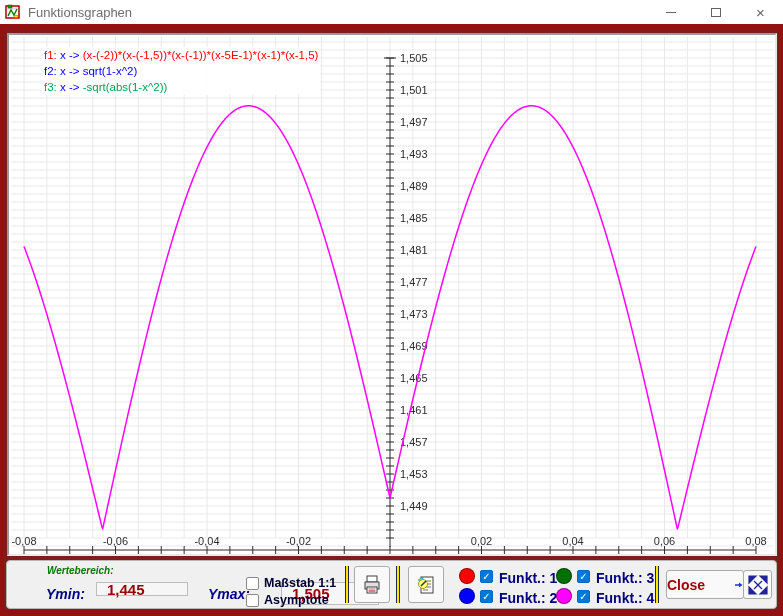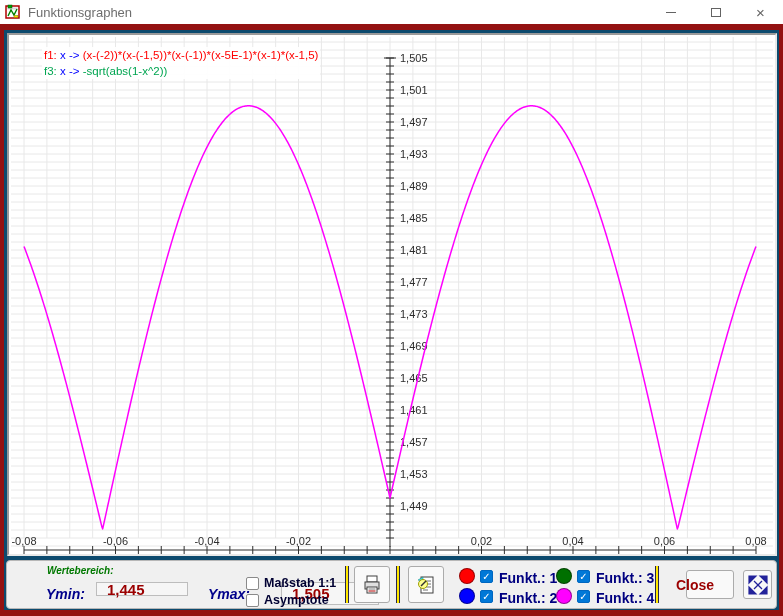--- a/index.html
+++ b/index.html
@@ -1,17 +1,17 @@
 <!DOCTYPE html>
 <html><head>
 <meta charset="utf-8">
 <style>
   * { margin:0; padding:0; box-sizing:border-box; }
   html,body { width:783px; height:616px; font-family:"Liberation Sans", sans-serif; }
-  .window { position:relative; width:783px; height:616px; background:#0c4a6e; overflow:hidden; }
+  .window { position:relative; width:783px; height:616px; background:#7f1d1d; overflow:hidden; }
 
   
   .titlebar { position:absolute; left:0; top:0; width:783px; height:24px; background:#ffffff; display:flex; align-items:center; }
   .app-icon { width:16px; height:16px; margin-left:5px; }
   .win-title { margin-left:7px; font-size:13px; color:#6e6e6e; }
   .win-controls { position:absolute; right:0; top:0; height:24px; display:flex; }
   .win-btn { width:45px; height:24px; display:flex; align-items:center; justify-content:center; color:#636363; }
   .min-glyph { width:10px; height:1px; background:#636363; }
   .max-glyph { width:10px; height:9px; border:1px solid #636363; }
   .close-glyph { font-size:15px; line-height:15px; color:#636363; }
@@ -297,20 +297,21 @@
         <text x="198" y="510" fill="#2e2e2e" text-anchor="middle" font-size="11px" font-family="&quot;Liberation Sans&quot;, sans-serif">-0,04</text>
         <text x="289.5" y="510" fill="#2e2e2e" text-anchor="middle" font-size="11px" font-family="&quot;Liberation Sans&quot;, sans-serif">-0,02</text>
         <text x="472.5" y="510" fill="#2e2e2e" text-anchor="middle" font-size="11px" font-family="&quot;Liberation Sans&quot;, sans-serif">0,02</text>
         <text x="564" y="510" fill="#2e2e2e" text-anchor="middle" font-size="11px" font-family="&quot;Liberation Sans&quot;, sans-serif">0,04</text>
         <text x="655.5000000000001" y="510" fill="#2e2e2e" text-anchor="middle" font-size="11px" font-family="&quot;Liberation Sans&quot;, sans-serif">0,06</text>
         <text x="747" y="510" fill="#2e2e2e" text-anchor="middle" font-size="11px" font-family="&quot;Liberation Sans&quot;, sans-serif">0,08</text>
         <polyline points="15.00,211.48 15.92,213.85 16.83,216.26 17.75,218.69 18.66,221.16 19.58,223.65 20.49,226.18 21.40,228.73 22.32,231.31 23.23,233.93 24.15,236.57 25.06,239.23 25.98,241.93 26.90,244.65 27.81,247.40 28.73,250.18 29.64,252.99 30.55,255.82 31.47,258.67 32.38,261.56 33.30,264.46 34.21,267.40 35.13,270.36 36.05,273.34 36.96,276.35 37.88,279.38 38.79,282.43 39.71,285.51 40.62,288.61 41.53,291.73 42.45,294.87 43.36,298.04 44.28,301.23 45.19,304.44 46.11,307.67 47.03,310.92 47.94,314.19 48.86,317.48 49.77,320.79 50.69,324.12 51.60,327.46 52.51,330.83 53.43,334.21 54.34,337.61 55.26,341.03 56.17,344.47 57.09,347.92 58.01,351.39 58.92,354.87 59.84,358.37 60.75,361.89 61.66,365.42 62.58,368.96 63.49,372.52 64.41,376.09 65.32,379.67 66.24,383.27 67.16,386.88 68.07,390.50 68.99,394.13 69.90,397.78 70.82,401.43 71.73,405.10 72.65,408.77 73.56,412.46 74.47,416.15 75.39,419.85 76.30,423.57 77.22,427.29 78.14,431.01 79.05,434.75 79.97,438.49 80.88,442.24 81.80,446.00 82.71,449.76 83.63,453.52 84.54,457.29 85.45,461.07 86.37,464.85 87.28,468.63 88.20,472.42 89.12,476.21 90.03,480.00 90.95,483.80 91.86,487.59 92.78,491.39 93.69,493.91 94.60,489.71 95.52,485.51 96.43,481.32 97.35,477.12 98.27,472.93 99.18,468.73 100.10,464.55 101.01,460.36 101.93,456.18 102.84,452.01 103.75,447.83 104.67,443.67 105.58,439.51 106.50,435.35 107.41,431.20 108.33,427.06 109.25,422.93 110.16,418.80 111.08,414.68 111.99,410.57 112.91,406.46 113.82,402.37 114.74,398.29 115.65,394.21 116.56,390.15 117.48,386.09 118.40,382.05 119.31,378.02 120.23,374.00 121.14,369.99 122.05,366.00 122.97,362.02 123.89,358.05 124.80,354.09 125.72,350.15 126.63,346.23 127.54,342.31 128.46,338.42 129.38,334.54 130.29,330.67 131.20,326.82 132.12,322.99 133.04,319.17 133.95,315.38 134.87,311.60 135.78,307.83 136.69,304.09 137.61,300.37 138.53,296.66 139.44,292.97 140.36,289.31 141.27,285.66 142.19,282.04 143.10,278.43 144.02,274.85 144.93,271.29 145.84,267.75 146.76,264.23 147.67,260.73 148.59,257.26 149.50,253.81 150.42,250.39 151.34,246.99 152.25,243.61 153.17,240.26 154.08,236.93 155.00,233.63 155.91,230.35 156.83,227.10 157.74,223.88 158.66,220.68 159.57,217.51 160.49,214.36 161.40,211.25 162.31,208.16 163.23,205.10 164.15,202.06 165.06,199.06 165.98,196.08 166.89,193.14 167.81,190.22 168.72,187.33 169.63,184.47 170.55,181.65 171.47,178.85 172.38,176.08 173.29,173.35 174.21,170.64 175.13,167.97 176.04,165.33 176.96,162.72 177.87,160.14 178.78,157.60 179.70,155.09 180.62,152.61 181.53,150.17 182.44,147.75 183.36,145.38 184.28,143.03 185.19,140.72 186.11,138.45 187.02,136.21 187.94,134.00 188.85,131.83 189.77,129.69 190.68,127.59 191.59,125.53 192.51,123.50 193.42,121.50 194.34,119.55 195.25,117.62 196.17,115.74 197.09,113.89 198.00,112.08 198.92,110.31 199.83,108.57 200.75,106.87 201.66,105.21 202.57,103.58 203.49,102.00 204.40,100.45 205.32,98.94 206.23,97.47 207.15,96.03 208.06,94.64 208.98,93.28 209.89,91.96 210.81,90.68 211.72,89.44 212.64,88.24 213.56,87.08 214.47,85.96 215.38,84.87 216.30,83.83 217.22,82.82 218.13,81.86 219.04,80.94 219.96,80.05 220.88,79.21 221.79,78.40 222.71,77.64 223.62,76.91 224.53,76.23 225.45,75.58 226.37,74.98 227.28,74.41 228.19,73.89 229.11,73.41 230.03,72.97 230.94,72.56 231.86,72.20 232.77,71.88 233.69,71.60 234.60,71.36 235.52,71.16 236.43,71.01 237.35,70.89 238.26,70.81 239.18,70.77 240.09,70.78 241.01,70.82 241.92,70.91 242.84,71.04 243.75,71.20 244.67,71.41 245.58,71.66 246.50,71.95 247.41,72.27 248.33,72.64 249.24,73.05 250.15,73.50 251.07,73.99 251.98,74.52 252.90,75.09 253.81,75.70 254.73,76.35 255.64,77.04 256.56,77.77 257.48,78.54 258.39,79.35 259.31,80.20 260.22,81.09 261.13,82.02 262.05,82.98 262.97,83.99 263.88,85.04 264.79,86.12 265.71,87.24 266.63,88.41 267.54,89.61 268.46,90.85 269.37,92.12 270.28,93.44 271.20,94.79 272.12,96.18 273.03,97.61 273.94,99.08 274.86,100.58 275.78,102.13 276.69,103.71 277.61,105.32 278.52,106.97 279.44,108.66 280.35,110.39 281.26,112.15 282.18,113.95 283.10,115.78 284.01,117.65 284.93,119.56 285.84,121.50 286.75,123.48 287.67,125.49 288.59,127.53 289.50,129.61 290.42,131.73 291.33,133.87 292.25,136.06 293.16,138.27 294.08,140.52 294.99,142.80 295.91,145.12 296.82,147.47 297.73,149.85 298.65,152.26 299.56,154.71 300.48,157.18 301.39,159.69 302.31,162.23 303.22,164.80 304.14,167.40 305.06,170.03 305.97,172.69 306.88,175.38 307.80,178.11 308.71,180.86 309.63,183.64 310.55,186.44 311.46,189.28 312.38,192.14 313.29,195.04 314.20,197.96 315.12,200.91 316.03,203.88 316.95,206.88 317.86,209.91 318.78,212.96 319.69,216.04 320.61,219.15 321.53,222.28 322.44,225.43 323.36,228.61 324.27,231.82 325.18,235.04 326.10,238.30 327.01,241.57 327.93,244.87 328.85,248.19 329.76,251.53 330.68,254.89 331.59,258.28 332.50,261.69 333.42,265.11 334.33,268.56 335.25,272.03 336.16,275.52 337.08,279.03 338.00,282.55 338.91,286.10 339.83,289.66 340.74,293.24 341.66,296.84 342.57,300.46 343.49,304.09 344.40,307.74 345.31,311.41 346.23,315.09 347.14,318.79 348.06,322.51 348.97,326.23 349.89,329.98 350.80,333.73 351.72,337.50 352.63,341.28 353.55,345.08 354.46,348.89 355.38,352.71 356.30,356.54 357.21,360.38 358.13,364.24 359.04,368.10 359.95,371.98 360.87,375.86 361.79,379.76 362.70,383.66 363.62,387.57 364.53,391.49 365.44,395.42 366.36,399.35 367.28,403.30 368.19,407.25 369.10,411.20 370.02,415.16 370.94,419.13 371.85,423.10 372.76,427.07 373.68,431.05 374.60,435.04 375.51,439.03 376.43,443.02 377.34,447.01 378.25,451.00 379.17,455.00 380.09,459.00 381.00,463.00 381.91,459.00 382.83,455.00 383.75,451.00 384.66,447.01 385.57,443.02 386.49,439.03 387.41,435.04 388.32,431.05 389.24,427.07 390.15,423.10 391.07,419.13 391.98,415.16 392.89,411.20 393.81,407.25 394.73,403.30 395.64,399.35 396.56,395.42 397.47,391.49 398.39,387.57 399.30,383.66 400.21,379.76 401.13,375.86 402.05,371.98 402.96,368.10 403.88,364.24 404.79,360.38 405.71,356.54 406.62,352.71 407.54,348.89 408.45,345.08 409.37,341.28 410.28,337.50 411.19,333.73 412.11,329.98 413.03,326.23 413.94,322.51 414.86,318.79 415.77,315.09 416.68,311.41 417.60,307.74 418.51,304.09 419.43,300.46 420.34,296.84 421.26,293.24 422.18,289.66 423.09,286.10 424.00,282.55 424.92,279.03 425.84,275.52 426.75,272.03 427.66,268.56 428.58,265.11 429.50,261.69 430.41,258.28 431.32,254.89 432.24,251.53 433.16,248.19 434.07,244.87 434.99,241.57 435.90,238.30 436.82,235.04 437.73,231.82 438.64,228.61 439.56,225.43 440.48,222.28 441.39,219.15 442.31,216.04 443.22,212.96 444.14,209.91 445.05,206.88 445.96,203.88 446.88,200.91 447.80,197.96 448.71,195.04 449.63,192.14 450.54,189.28 451.46,186.44 452.37,183.64 453.29,180.86 454.20,178.11 455.12,175.38 456.03,172.69 456.94,170.03 457.86,167.40 458.78,164.80 459.69,162.23 460.61,159.69 461.52,157.18 462.43,154.71 463.35,152.26 464.26,149.85 465.18,147.47 466.09,145.12 467.01,142.80 467.93,140.52 468.84,138.27 469.75,136.06 470.67,133.87 471.59,131.73 472.50,129.61 473.41,127.53 474.33,125.49 475.25,123.48 476.16,121.50 477.07,119.56 477.99,117.65 478.91,115.78 479.82,113.95 480.74,112.15 481.65,110.39 482.57,108.66 483.48,106.97 484.39,105.32 485.31,103.71 486.23,102.13 487.14,100.58 488.06,99.08 488.97,97.61 489.89,96.18 490.80,94.79 491.71,93.44 492.63,92.12 493.55,90.85 494.46,89.61 495.38,88.41 496.29,87.24 497.21,86.12 498.12,85.04 499.04,83.99 499.95,82.98 500.87,82.02 501.78,81.09 502.69,80.20 503.61,79.35 504.53,78.54 505.44,77.77 506.35,77.04 507.27,76.35 508.18,75.70 509.10,75.09 510.01,74.52 510.93,73.99 511.84,73.50 512.76,73.05 513.67,72.64 514.59,72.27 515.50,71.95 516.42,71.66 517.34,71.41 518.25,71.20 519.16,71.04 520.08,70.91 521.00,70.82 521.91,70.78 522.83,70.77 523.74,70.81 524.65,70.89 525.57,71.01 526.49,71.16 527.40,71.36 528.32,71.60 529.23,71.88 530.14,72.20 531.06,72.56 531.98,72.97 532.89,73.41 533.80,73.89 534.72,74.41 535.63,74.98 536.55,75.58 537.47,76.23 538.38,76.91 539.30,77.64 540.21,78.40 541.13,79.21 542.04,80.05 542.95,80.94 543.87,81.86 544.78,82.82 545.70,83.83 546.62,84.87 547.53,85.96 548.45,87.08 549.36,88.24 550.28,89.44 551.19,90.68 552.11,91.96 553.02,93.28 553.93,94.64 554.85,96.03 555.76,97.47 556.68,98.94 557.60,100.45 558.51,102.00 559.43,103.58 560.34,105.21 561.25,106.87 562.17,108.57 563.09,110.31 564.00,112.08 564.91,113.89 565.83,115.74 566.75,117.62 567.66,119.55 568.57,121.50 569.49,123.50 570.40,125.53 571.32,127.59 572.24,129.69 573.15,131.83 574.07,134.00 574.98,136.21 575.89,138.45 576.81,140.72 577.73,143.03 578.64,145.38 579.55,147.75 580.47,150.17 581.38,152.61 582.30,155.09 583.22,157.60 584.13,160.14 585.05,162.72 585.96,165.33 586.88,167.97 587.79,170.64 588.71,173.35 589.62,176.08 590.53,178.85 591.45,181.65 592.37,184.47 593.28,187.33 594.19,190.22 595.11,193.14 596.02,196.08 596.94,199.06 597.86,202.06 598.77,205.10 599.69,208.16 600.60,211.25 601.51,214.36 602.43,217.51 603.35,220.68 604.26,223.88 605.18,227.10 606.09,230.35 607.00,233.63 607.92,236.93 608.84,240.26 609.75,243.61 610.66,246.99 611.58,250.39 612.49,253.81 613.41,257.26 614.32,260.73 615.24,264.23 616.15,267.75 617.07,271.29 617.99,274.85 618.90,278.43 619.82,282.04 620.73,285.66 621.64,289.31 622.56,292.97 623.48,296.66 624.39,300.37 625.30,304.09 626.22,307.83 627.13,311.60 628.05,315.38 628.96,319.17 629.88,322.99 630.79,326.82 631.71,330.67 632.63,334.54 633.54,338.42 634.46,342.31 635.37,346.23 636.28,350.15 637.20,354.09 638.12,358.05 639.03,362.02 639.95,366.00 640.86,369.99 641.78,374.00 642.69,378.02 643.60,382.05 644.52,386.09 645.44,390.15 646.35,394.21 647.26,398.29 648.18,402.37 649.10,406.46 650.01,410.57 650.93,414.68 651.84,418.80 652.75,422.93 653.67,427.06 654.59,431.20 655.50,435.35 656.41,439.51 657.33,443.67 658.25,447.83 659.16,452.01 660.07,456.18 660.99,460.36 661.90,464.55 662.82,468.73 663.74,472.93 664.65,477.12 665.56,481.32 666.48,485.51 667.39,489.71 668.31,493.91 669.23,491.39 670.14,487.59 671.05,483.80 671.97,480.00 672.88,476.21 673.80,472.42 674.72,468.63 675.63,464.85 676.55,461.07 677.46,457.29 678.37,453.52 679.29,449.76 680.20,446.00 681.12,442.24 682.04,438.49 682.95,434.75 683.87,431.01 684.78,427.29 685.70,423.57 686.61,419.85 687.53,416.15 688.44,412.46 689.36,408.77 690.27,405.10 691.19,401.43 692.10,397.78 693.01,394.13 693.93,390.50 694.84,386.88 695.76,383.27 696.67,379.67 697.59,376.09 698.50,372.52 699.42,368.96 700.34,365.42 701.25,361.89 702.16,358.37 703.08,354.87 704.00,351.39 704.91,347.92 705.82,344.47 706.74,341.03 707.65,337.61 708.57,334.21 709.48,330.83 710.40,327.46 711.32,324.12 712.23,320.79 713.14,317.48 714.06,314.19 714.97,310.92 715.89,307.67 716.80,304.44 717.72,301.23 718.64,298.04 719.55,294.87 720.47,291.73 721.38,288.61 722.30,285.51 723.21,282.43 724.13,279.38 725.04,276.35 725.96,273.34 726.87,270.36 727.78,267.40 728.70,264.46 729.62,261.56 730.53,258.67 731.44,255.82 732.36,252.99 733.27,250.18 734.19,247.40 735.11,244.65 736.02,241.93 736.94,239.23 737.85,236.57 738.76,233.93 739.68,231.31 740.60,228.73 741.51,226.18 742.43,223.65 743.34,221.16 744.25,218.69 745.17,216.26 746.08,213.85 747.00,211.48" fill="none" stroke="#ff00ff" stroke-width="1.5" stroke-linejoin="round"></polyline>
       </svg>
     <div class="fn-legend">
       <div class="fn-line"><span class="fn-label" style="color: rgb(255, 0, 0);">f1:</span> <span class="fn-arrow">x -&gt;</span> <span class="fn-expr" style="color: rgb(255, 0, 0);">(x-(-2))*(x-(-1,5))*(x-(-1))*(x-5E-1)*(x-1)*(x-1,5)</span></div>
+      <div class="fn-line"><span class="fn-label" style="color: rgb(0, 0, 255);">f2:</span> <span class="fn-arrow">x -&gt;</span> <span class="fn-expr" style="color: rgb(0, 0, 255);">sqrt(1-x^2)</span></div>
       <div class="fn-line"><span class="fn-label" style="color: rgb(0, 165, 81);">f3:</span> <span class="fn-arrow">x -&gt;</span> <span class="fn-expr" style="color: rgb(0, 165, 81);">-sqrt(abs(1-x^2))</span></div>
     </div>
   </div>
 
   <div class="toolbar">
     <div class="tb-abs wb-title" style="left:40px; top:4px;">Wertebereich:</div>
     <div class="tb-abs y-label" style="left:39px; top:25px;">Ymin:</div>
     <div class="tb-abs y-field" style="left:89px; top:21px; width:92px; height:14px;">1,445</div>
     <div class="tb-abs y-label" style="left:201px; top:25px;">Ymax:</div>
     <div class="tb-abs y-field" style="left:274px; top:21px; width:98px; height:23px;">1,505</div>
@@ -362,21 +363,21 @@
     <div class="tb-abs dot" style="left: 549px; top: 7px; background: rgb(0, 112, 0);"></div>
     <span class="tb-abs cb-box on" style="left:570px; top:9px;">✓</span>
     <span class="tb-abs fk-label" style="left:589px; top:9px;">Funkt.: 3</span>
 
     <div class="tb-abs dot" style="left: 549px; top: 27px; background: rgb(255, 0, 255);"></div>
     <span class="tb-abs cb-box on" style="left:570px; top:29px;">✓</span>
     <span class="tb-abs fk-label" style="left:589px; top:29px;">Funkt.: 4</span>
 
     <div class="tb-abs vsep" style="left:648px; top:5px;"></div>
 
-    <div class="tb-abs tb-btn" style="left:679px; top:9px; width:48px; height:29px;gap:25px;">
+    <div class="tb-abs tb-btn" style="left:659px; top:9px; width:78px; height:29px;gap:25px;">
       <span class="close-label">Close</span>
       <svg width="22" height="16" viewBox="0 0 22 16">
         <polygon points="0,6 11,6 11,1 21,8 11,15 11,10 0,10" fill="#2233cc"></polygon>
       </svg>
     </div>
 
     <div class="tb-abs tb-btn" style="left:736px; top:9px; width:29px; height:29px;">
       <svg width="20" height="20" viewBox="0 0 20 20">
         <g fill="#22229a" stroke="#22229a" stroke-width="1.2">
           <line x1="6" y1="6" x2="14" y2="14"></line>

